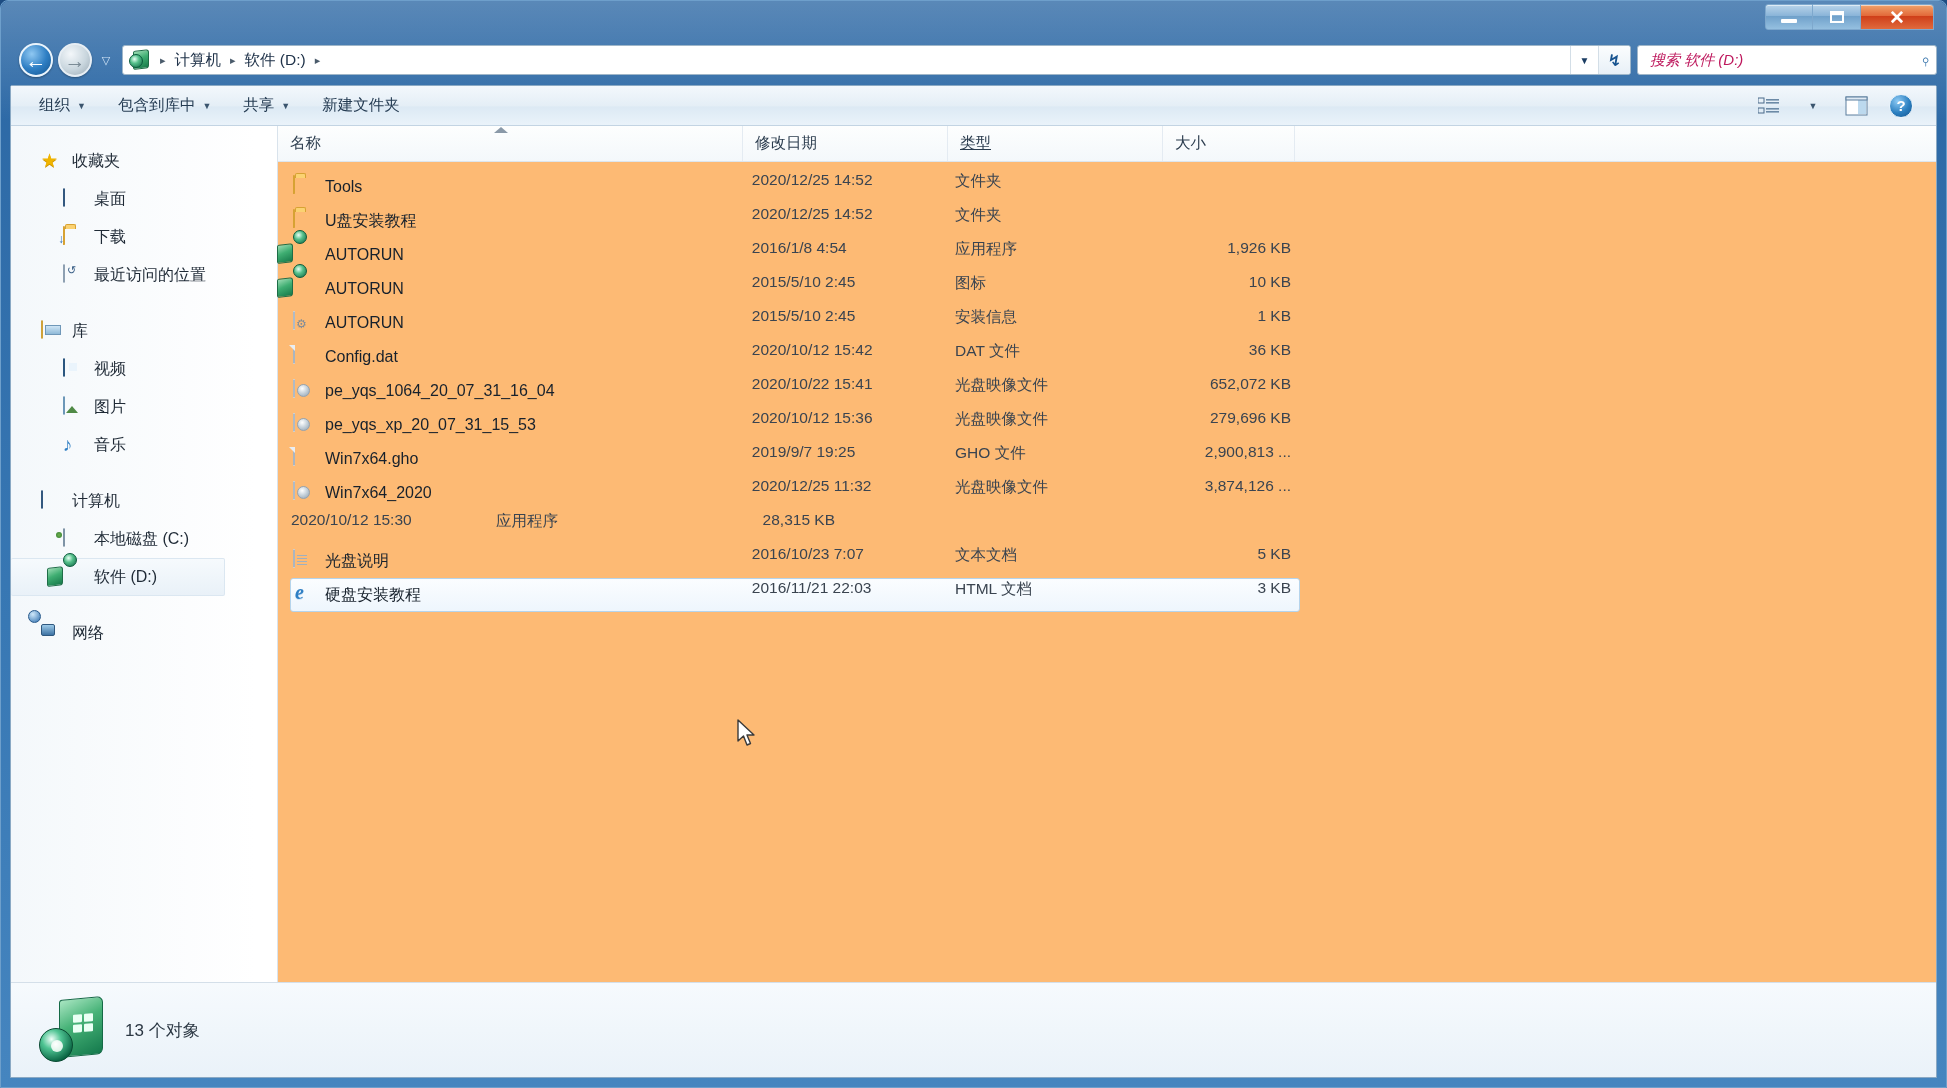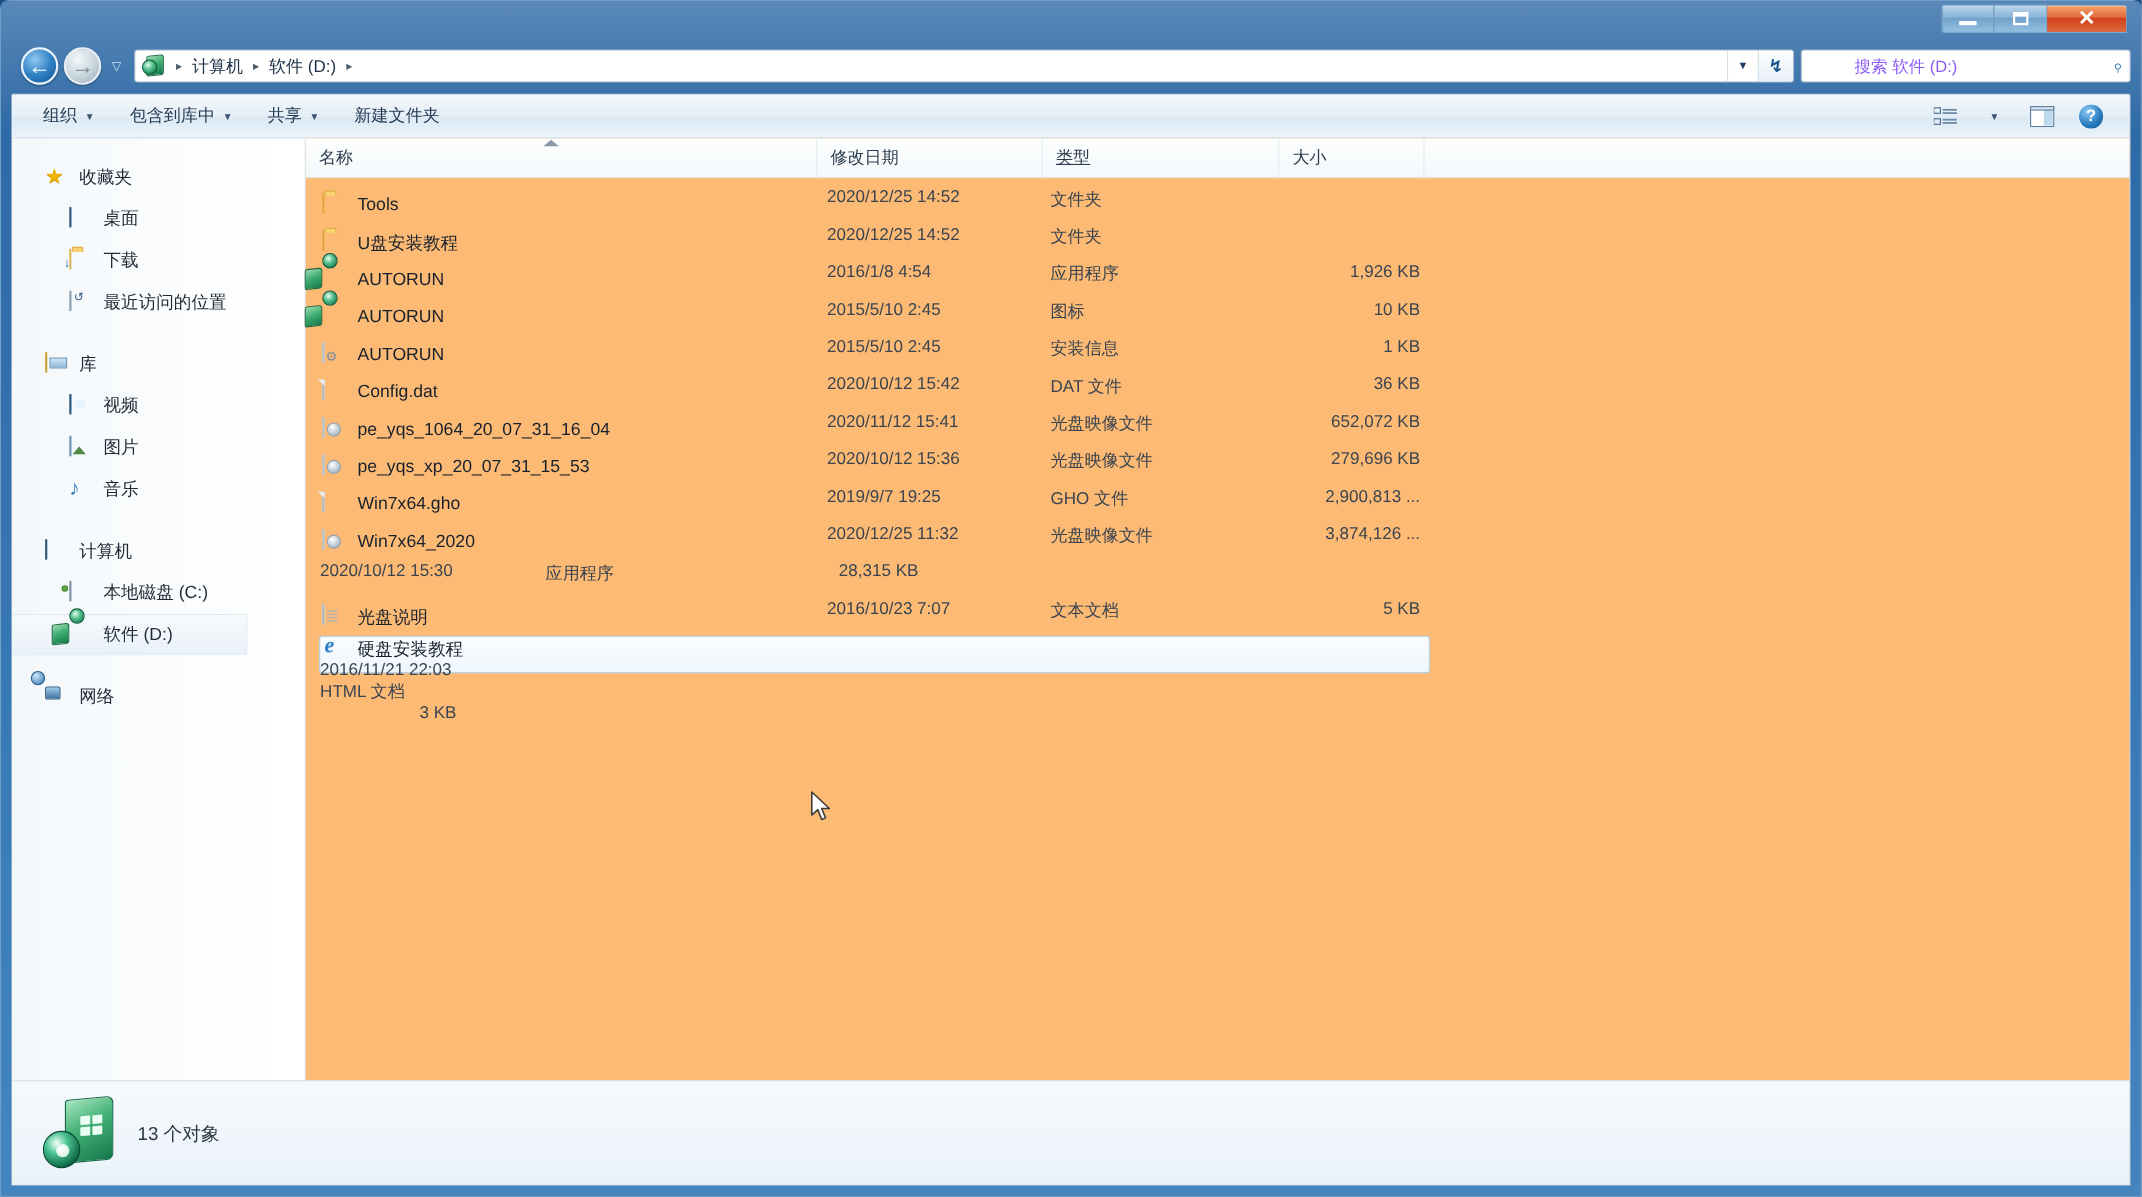--- a/index.html
+++ b/index.html
@@ -125,21 +125,21 @@
     border-left: 1px solid #d3dee7;
     background: linear-gradient(180deg,#fbfdfe,#e8f0f7);
     color:#17538f; font-size: 16px; font-weight: bold;
   }
   #searchBox {
     margin-left: 6px; width: 300px; height: 30px; flex:none;
     background: #fff; border: 1px solid #9fb6c9; border-radius: 3px;
     display:flex; align-items:center; padding: 0 6px 0 12px;
   }
   #searchPlaceholder {
-    flex:1; font-size: 15px; color: #8b5cf6; white-space:nowrap;margin-left:36px;
+    flex:1; font-size: 15px; font-style: italic; color: #be185d; white-space:nowrap;
   }
   #searchIcon { color:#2e6ea8; font-size: 16px; transform: rotate(-45deg); }
 
   
   #client {
     position: absolute; left: 9px; top: 84px; right: 9px; bottom: 9px;
     background: #fff;
     border: 1px solid #8aa9c4;
     border-radius: 2px 2px 0 0;
     display: flex; flex-direction: column;
@@ -311,21 +311,20 @@
   }
   #rows { flex: 1 1 auto; position: relative; padding-top: 8px; }
   .row {
     height: 34px; display:flex; 
     margin-left: 12px; width: 1010px;
     border: 1px solid transparent; border-radius: 3px;
   }
   .row.selected {
     background: linear-gradient(180deg,#fbfdff 0%, #eef6fd 100%);
     border: 1px solid #b5d4ec;
-    flex-direction: column;
   }
   .cell-name {
     width: 465px; display:flex; align-items:center; gap: 10px;
     font-size: 16px; color: #17212c; padding-left: 2px; white-space:nowrap;
   }
   .cell-date { width: 205px; font-size: 15.5px; color: #3a4450; }
   .cell-type { width: 215px; font-size: 15.5px; color: #3a4450; }
   .cell-size { width: 132px; font-size: 15.5px; color: #3a4450; text-align: right; padding-right: 8px; }
   .fileicon { width: 22px; height: 22px; flex: none; position: relative; }
 
@@ -641,21 +640,21 @@
               </div>
               <div class="cell-date">2020/10/12 15:42</div>
               <div class="cell-type">DAT 文件</div>
               <div class="cell-size">36 KB</div>
             </div>
             <div class="row">
               <div class="cell-name">
                 <span class="fileicon"><span class="ic-iso"></span></span>
                 <span>pe_yqs_1064_20_07_31_16_04</span>
               </div>
-              <div class="cell-date">2020/11/12 15:41</div>
+              <div class="cell-date">2020/10/22 15:41</div>
               <div class="cell-type">光盘映像文件</div>
               <div class="cell-size">652,072 KB</div>
             </div>
             <div class="row">
               <div class="cell-name">
                 <span class="fileicon"><span class="ic-iso"></span></span>
                 <span>pe_yqs_xp_20_07_31_15_53</span>
               </div>
               <div class="cell-date">2020/10/12 15:36</div>
               <div class="cell-type">光盘映像文件</div>

